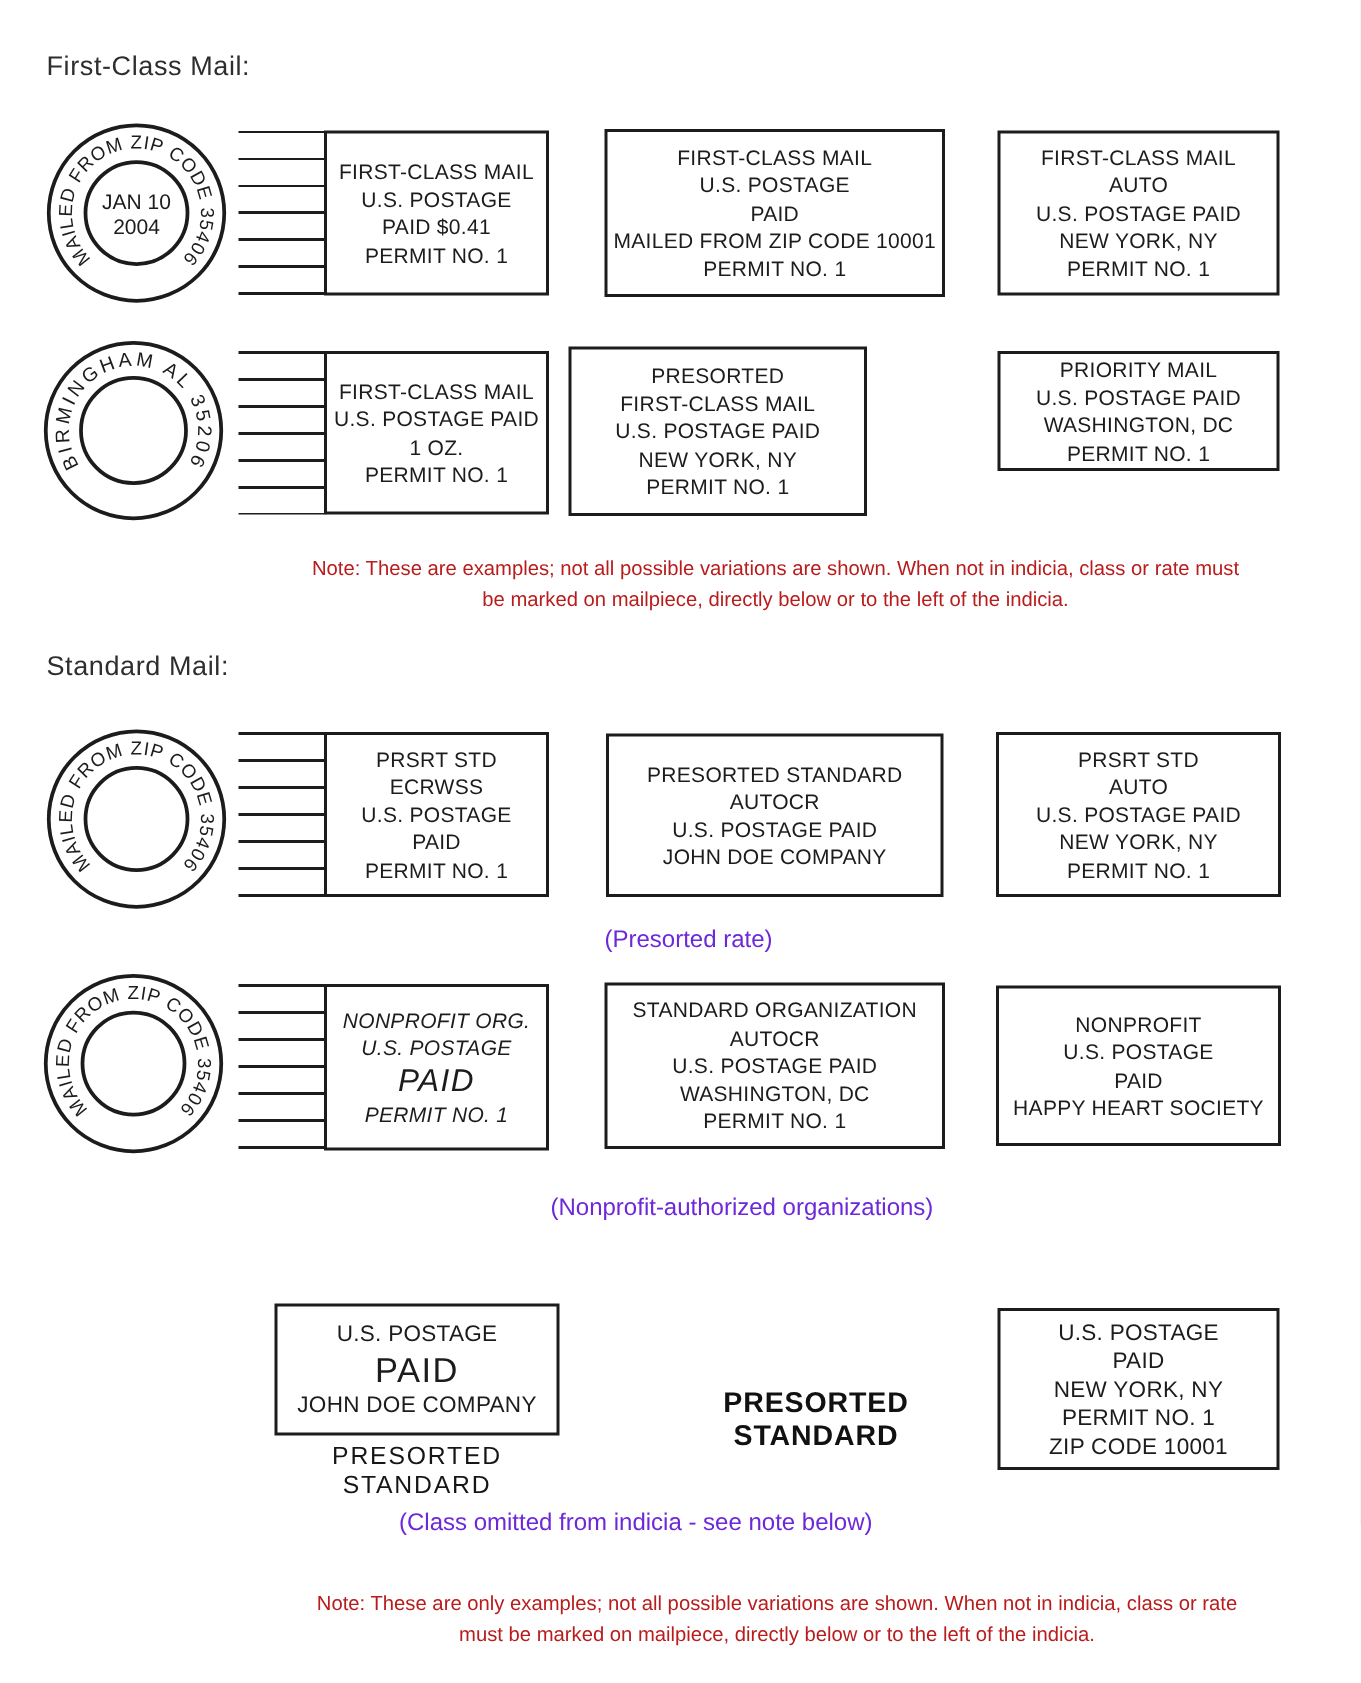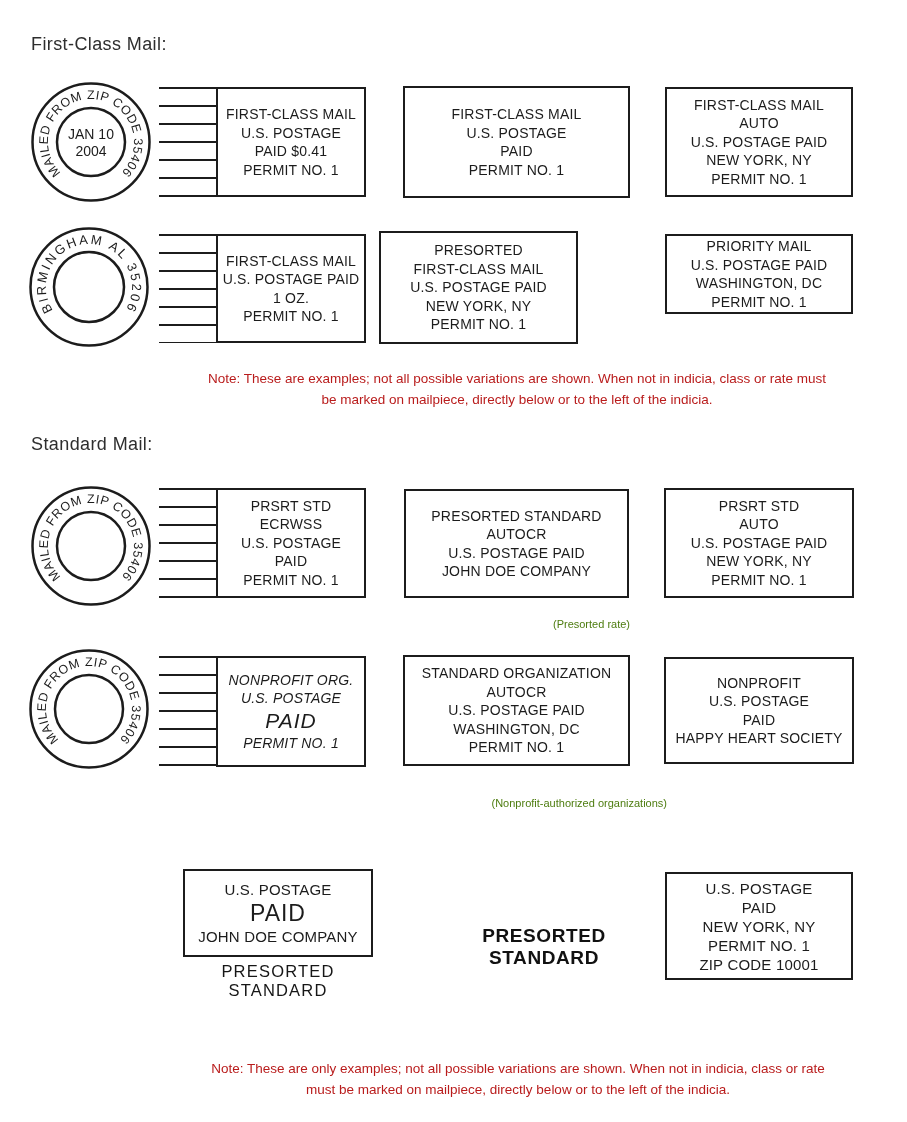--- a/index.html
+++ b/index.html
@@ -3,21 +3,21 @@
 <meta charset="utf-8">
 <style>
   html,body{margin:0;padding:0;background:#e8e8e8;}
   .page{
     position:relative;width:907px;height:1122px;background:#ffffff;
     font-family:"Liberation Sans","DejaVu Sans",sans-serif;color:#1c1c1c;
     overflow:hidden;margin:0 auto;padding-left:35px;
   }
   .heading{position:absolute;font-size:18px;letter-spacing:.4px;color:#2e2e2e;}
   .note{position:absolute;font-size:13.5px;line-height:21px;text-align:center;color:#b91c1c;}
-  .caption{position:absolute;font-size:11px;text-align:right;color:#4d7c0f;}
+  .caption{position:absolute;font-size:16px;text-align:left;color:#6d28d9;}
   .bold-marking{position:absolute;font-size:19px;font-weight:bold;letter-spacing:.6px;text-align:center;color:#111;}
   .sublabel{position:absolute;font-size:16.5px;letter-spacing:1.2px;text-align:center;color:#161616;}
   .box{
     position:absolute;border:2px solid #1c1c1c;box-sizing:border-box;
     display:flex;flex-direction:column;justify-content:center;align-items:center;
     text-align:center;font-size:14px;line-height:18.5px;letter-spacing:.2px;background:#fff;
   }
   .box .bl{width:100%;}
   .bl.big{font-size:21px;line-height:26px;letter-spacing:1px;}
   .bl.xbig{font-size:23px;line-height:28px;letter-spacing:1px;}
@@ -53,20 +53,21 @@
     <div class="bl">FIRST-CLASS MAIL</div>
     <div class="bl">U.S. POSTAGE</div>
     <div class="bl">PAID $0.41</div>
     <div class="bl">PERMIT NO. 1</div>
   </div>
 
   <div class="box" style="left:403px;top:86px;width:227px;height:112px;">
     <div class="bl">FIRST-CLASS MAIL</div>
     <div class="bl">U.S. POSTAGE</div>
     <div class="bl">PAID</div>
+    <div class="bl">MAILED FROM ZIP CODE 10001</div>
     <div class="bl">PERMIT NO. 1</div>
   </div>
 
   <div class="box" style="left:665px;top:87px;width:188px;height:110px;">
     <div class="bl">FIRST-CLASS MAIL</div>
     <div class="bl">AUTO</div>
     <div class="bl">U.S. POSTAGE PAID</div>
     <div class="bl">NEW YORK, NY</div>
     <div class="bl">PERMIT NO. 1</div>
   </div>
@@ -180,16 +181,17 @@
   <div class="bold-marking" style="left:431px;top:925px;width:226px;">PRESORTED STANDARD</div>
 
   <div class="box bsm" style="left:665px;top:872px;width:188px;height:108px;">
     <div class="bl">U.S. POSTAGE</div>
     <div class="bl">PAID</div>
     <div class="bl">NEW YORK, NY</div>
     <div class="bl">PERMIT NO. 1</div>
     <div class="bl">ZIP CODE 10001</div>
   </div>
 
+  <div class="caption" style="left:266px;top:1007px;width:500px;">(Class omitted from indicia - see note below)</div>
 
   <div class="note" style="left:207px;top:1058px;width:622px;">Note: These are only examples; not all possible variations are shown. When not in indicia, class or rate must be marked on mailpiece, directly below or to the left of the indicia.</div>
 
 </div>
 
 </body></html>

